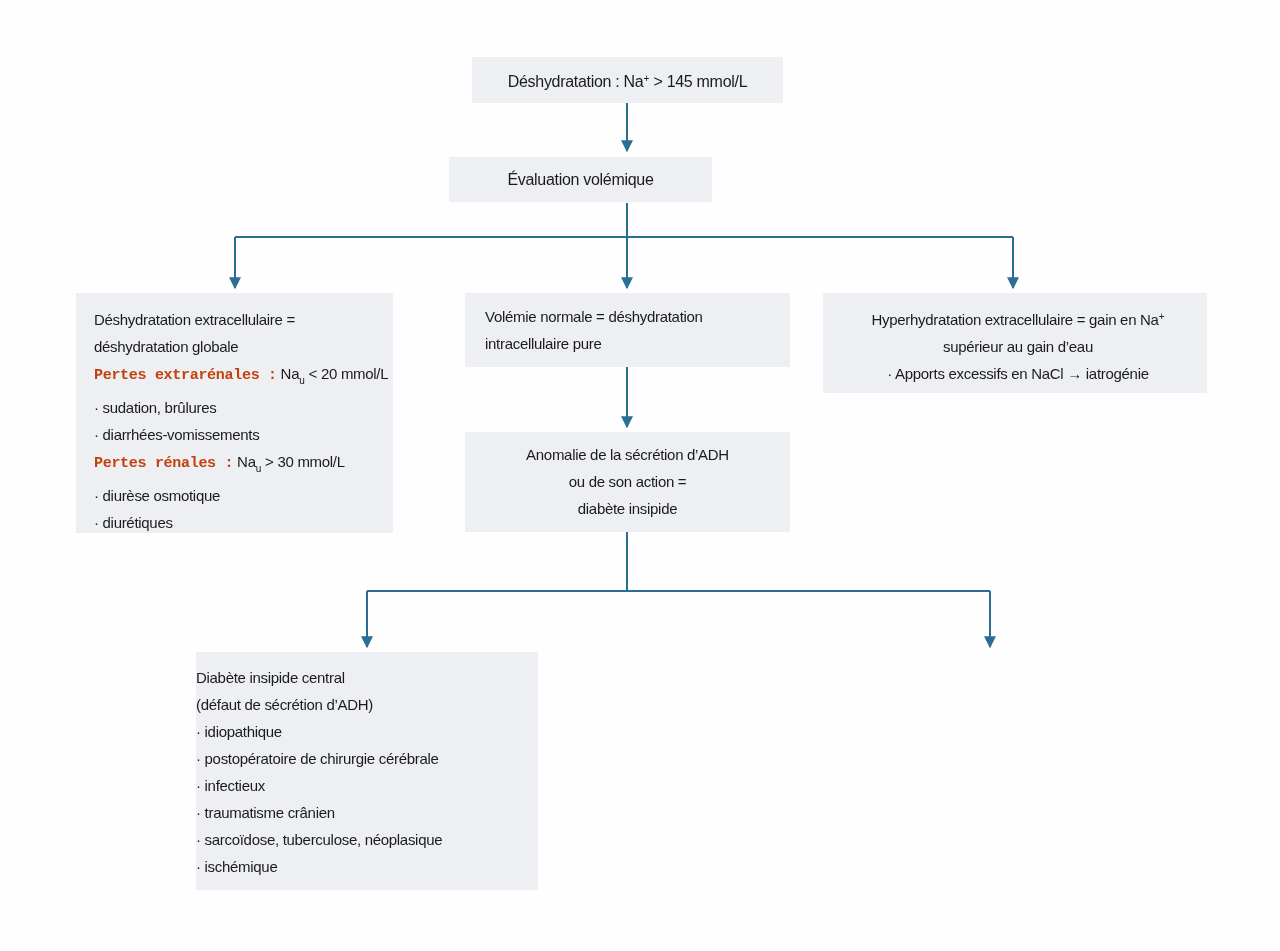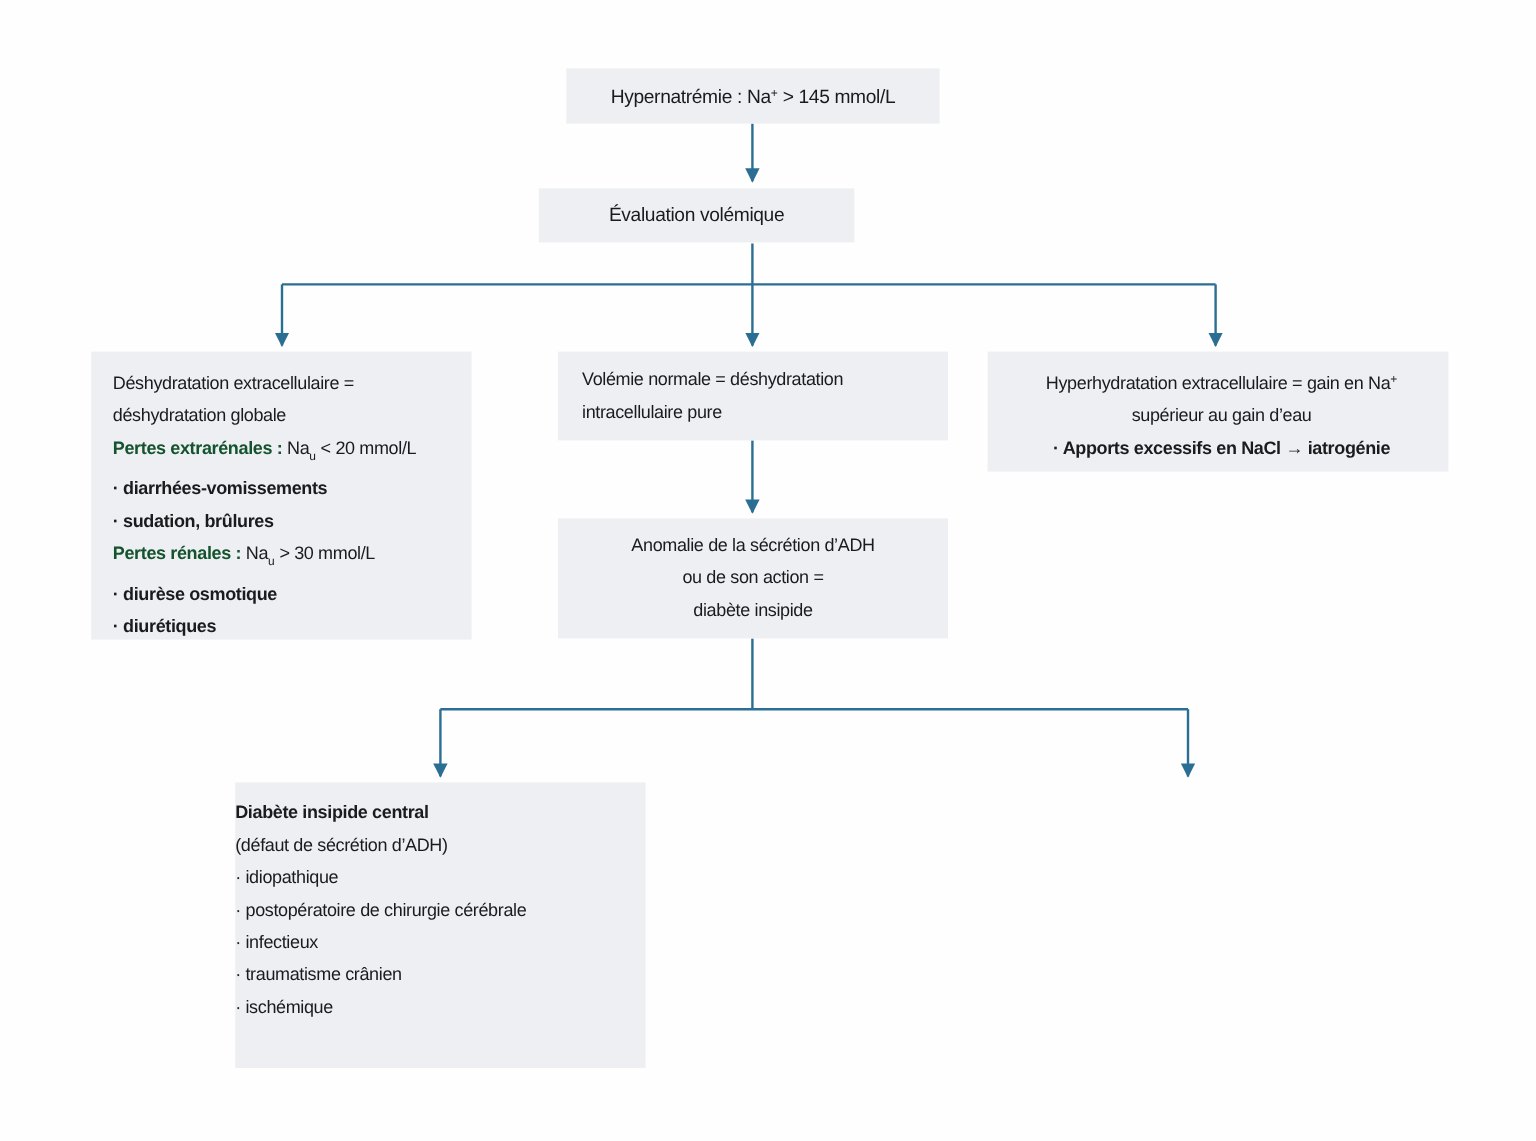--- a/index.html
+++ b/index.html
@@ -37,22 +37,22 @@
     box-sizing: border-box;
   }
   .center-node {
     display: flex;
     align-items: center;
     justify-content: center;
     font-size: 16px;
     text-align: center;
   }
   .line { white-space: nowrap; }
-  .bold { font-weight: 700; }
-  .accent { color: #14532d; font-weight: 700; }
+  .bold { font-weight: 400; }
+  .accent { color: #c2410c; font-weight: 700; font-family: Liberation Mono, monospace; }
   .sub {
     font-size: 10px;
     vertical-align: -5px;
     letter-spacing: 0;
   }
   .sup {
     font-size: 10px;
     vertical-align: 5px;
     letter-spacing: 0;
   }
@@ -86,33 +86,33 @@
     <line x1="1013" y1="237" x2="1013" y2="288" marker-end="url(#ah)"></line>
 
     <line x1="627" y1="367" x2="627" y2="427" marker-end="url(#ah)"></line>
 
     <path d="M627 532 V591 M367 591 H990"></path>
     <line x1="367" y1="591" x2="367" y2="647" marker-end="url(#ah)"></line>
     <line x1="990" y1="591" x2="990" y2="647" marker-end="url(#ah)"></line>
   </svg>
 
   <div class="node center-node" id="node-root">
-    <div class="line"><span>Hypernatrémie : Na</span><span class="sup">+</span><span> &gt; 145 mmol/L</span></div>
+    <div class="line"><span>Déshydratation : Na</span><span class="sup">+</span><span> &gt; 145 mmol/L</span></div>
   </div>
 
   <div class="node center-node" id="node-evaluation">
     <div class="line">Évaluation volémique</div>
   </div>
 
   <div class="node" id="node-left">
     <div class="line">Déshydratation extracellulaire =</div>
     <div class="line">déshydratation globale</div>
     <div class="line"><span class="accent">Pertes extrarénales :</span><span> Na</span><span class="sub">u</span><span> &lt; 20 mmol/L</span></div>
+    <div class="line bold">· sudation, brûlures</div>
     <div class="line bold">· diarrhées-vomissements</div>
-    <div class="line bold">· sudation, brûlures</div>
     <div class="line"><span class="accent">Pertes rénales :</span><span> Na</span><span class="sub">u</span><span> &gt; 30 mmol/L</span></div>
     <div class="line bold">· diurèse osmotique</div>
     <div class="line bold">· diurétiques</div>
   </div>
 
   <div class="node" id="node-middle">
     <div class="line">Volémie normale = déshydratation</div>
     <div class="line">intracellulaire pure</div>
   </div>
 
@@ -128,17 +128,18 @@
     <div class="line">diabète insipide</div>
   </div>
 
   <div class="node" id="node-central-di">
     <div class="line bold">Diabète insipide central</div>
     <div class="line">(défaut de sécrétion d’ADH)</div>
     <div class="line">· idiopathique</div>
     <div class="line">· postopératoire de chirurgie cérébrale</div>
     <div class="line">· infectieux</div>
     <div class="line">· traumatisme crânien</div>
+    <div class="line">· sarcoïdose, tuberculose, néoplasique</div>
     <div class="line">· ischémique</div>
   </div>
 
 
 </div>
 
 </body></html>

